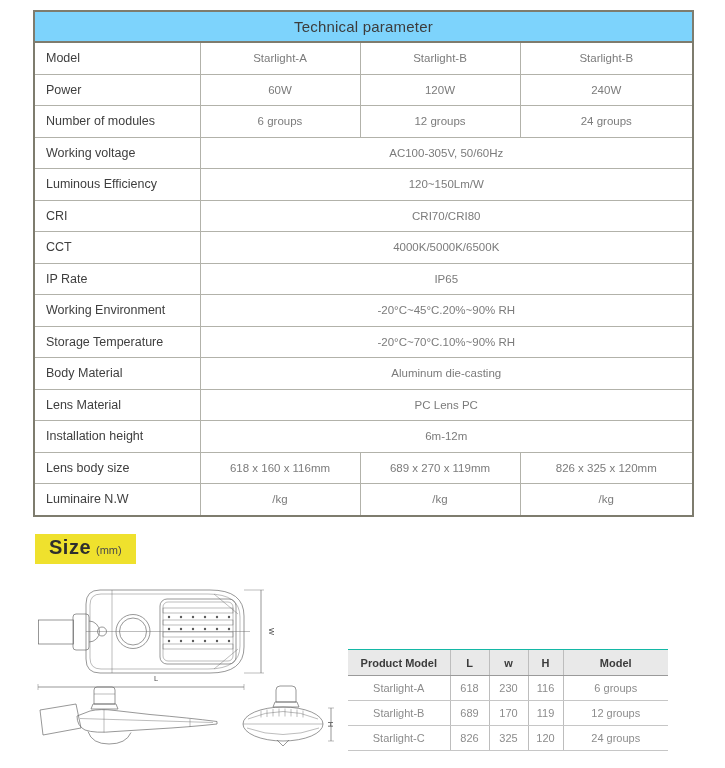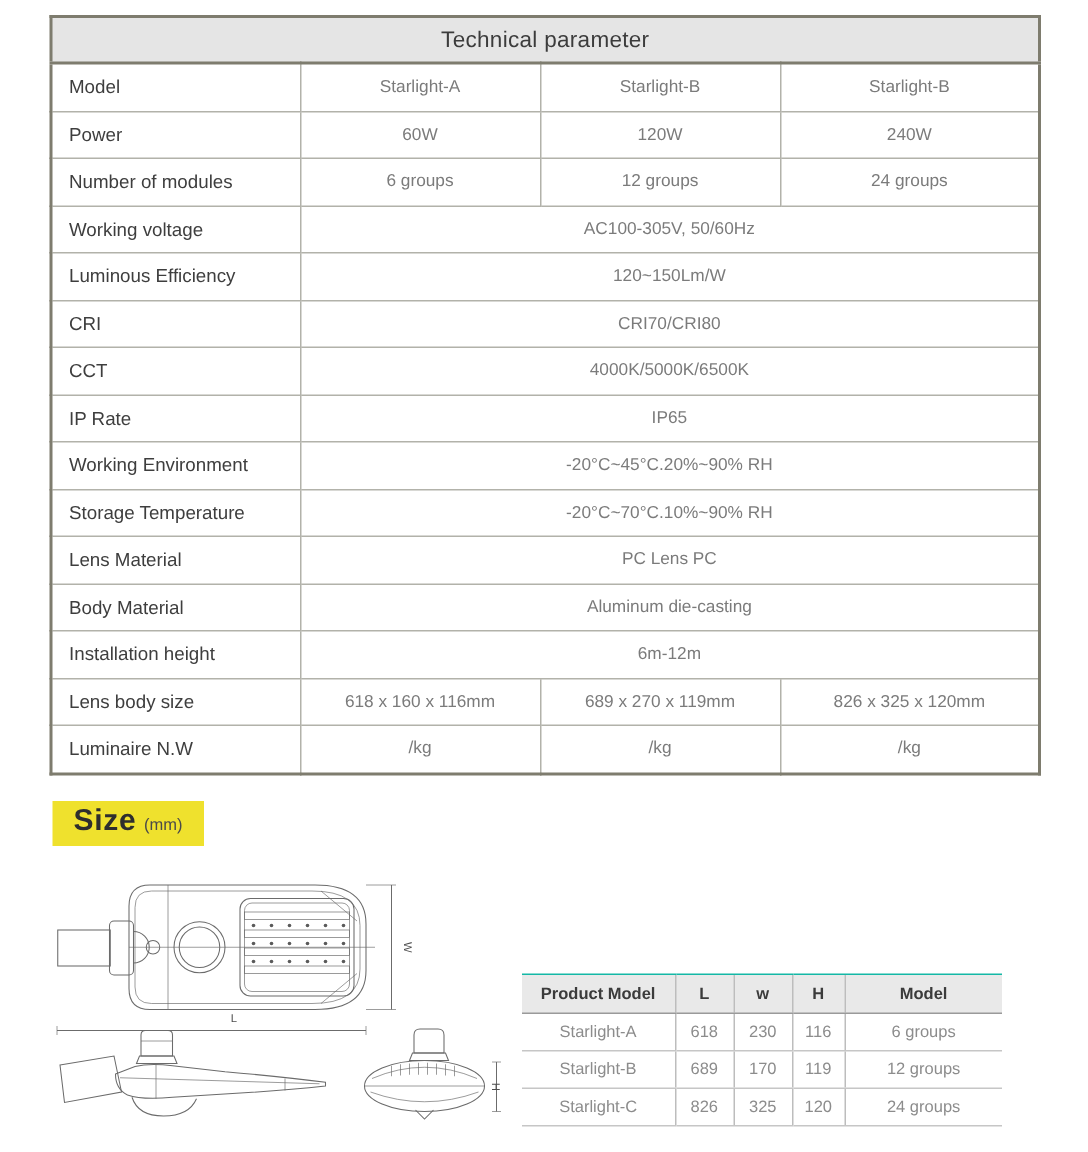--- a/index.html
+++ b/index.html
@@ -4,21 +4,21 @@
 <style>
   html,body { margin:0; padding:0; background:#fff; }
   .page {
     position:relative; width:725px; height:768px; background:#ffffff;
     font-family:"Liberation Sans", sans-serif; overflow:hidden;
   }
   
   .tech-wrap { position:absolute; left:33px; top:10px; }
   table.tech { border-collapse:collapse; table-layout:fixed; width:659px; border:2px solid #7e7c6e; }
   table.tech th {
-    background:#e5e5e5; height:27px; font-size:15px; font-weight:400; color:#3c3c3c;
+    background:#7dd3fc; height:27px; font-size:15px; font-weight:400; color:#3c3c3c;
     border:1px solid #7e7c6e; border-bottom:2px solid #7e7c6e; letter-spacing:.2px;
   }
   table.tech td { border:1px solid #b2b2aa; height:28.5px; background:#fff; }
   td.lbl { text-align:left; padding-left:11px; font-size:12.5px; color:#3e3e3e; }
   td.val { text-align:center; font-size:11.5px; color:#7b7b7b; }
   
   .size-badge {
     position:absolute; left:35px; top:534px; background:#efe12d;
     padding:2px 14px 5px 14px; display:inline-flex; align-items:baseline;
   }
@@ -104,26 +104,26 @@
       </tr>
       <tr>
         <td class="lbl">Working Environment</td>
         <td class="val" colspan="3">-20°C~45°C.20%~90% RH</td>
       </tr>
       <tr>
         <td class="lbl">Storage Temperature</td>
         <td class="val" colspan="3">-20°C~70°C.10%~90% RH</td>
       </tr>
       <tr>
+        <td class="lbl">Body Material</td>
+        <td class="val" colspan="3">Aluminum die-casting</td>
+      </tr>
+      <tr>
         <td class="lbl">Lens Material</td>
         <td class="val" colspan="3">PC Lens PC</td>
-      </tr>
-      <tr>
-        <td class="lbl">Body Material</td>
-        <td class="val" colspan="3">Aluminum die-casting</td>
       </tr>
       <tr>
         <td class="lbl">Installation height</td>
         <td class="val" colspan="3">6m-12m</td>
       </tr>
       <tr>
         <td class="lbl">Lens body size</td>
         <td class="val">618 x 160 x 116mm</td>
         <td class="val">689 x 270 x 119mm</td>
         <td class="val">826 x 325 x 120mm</td>

